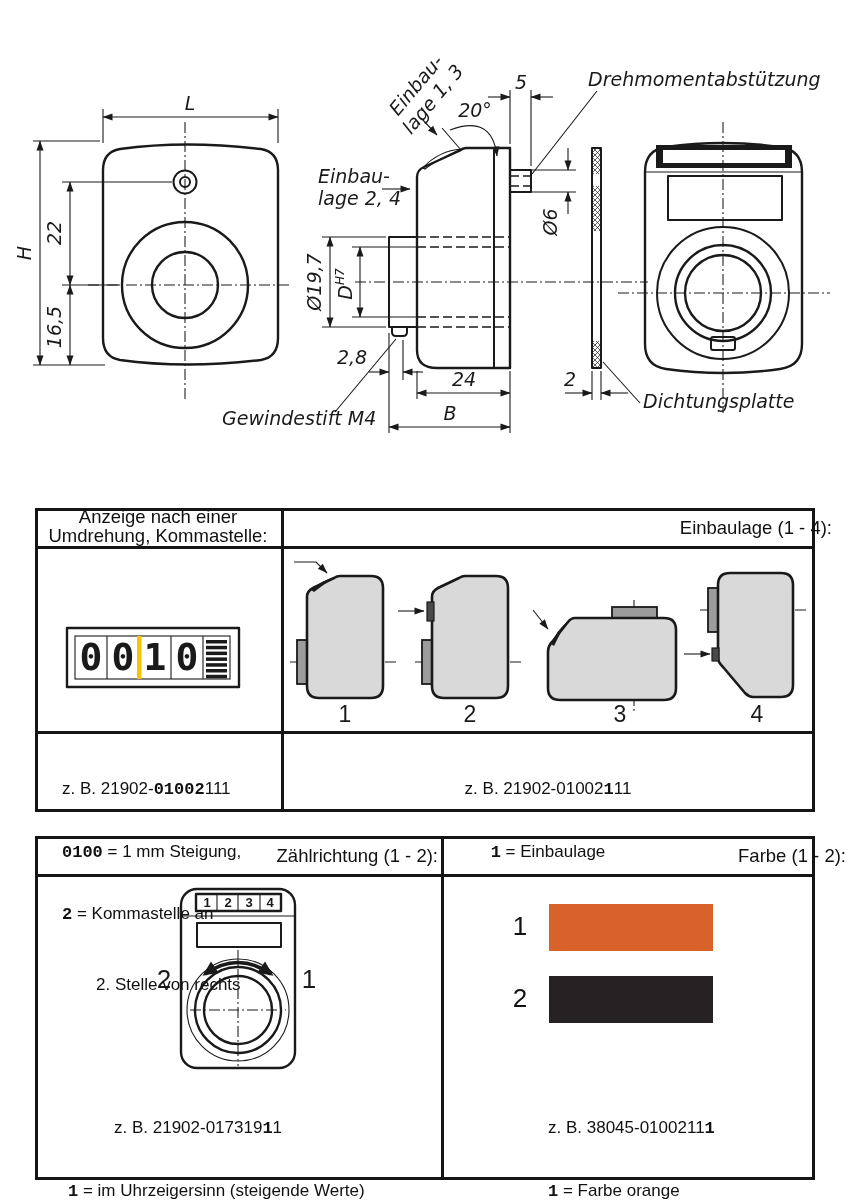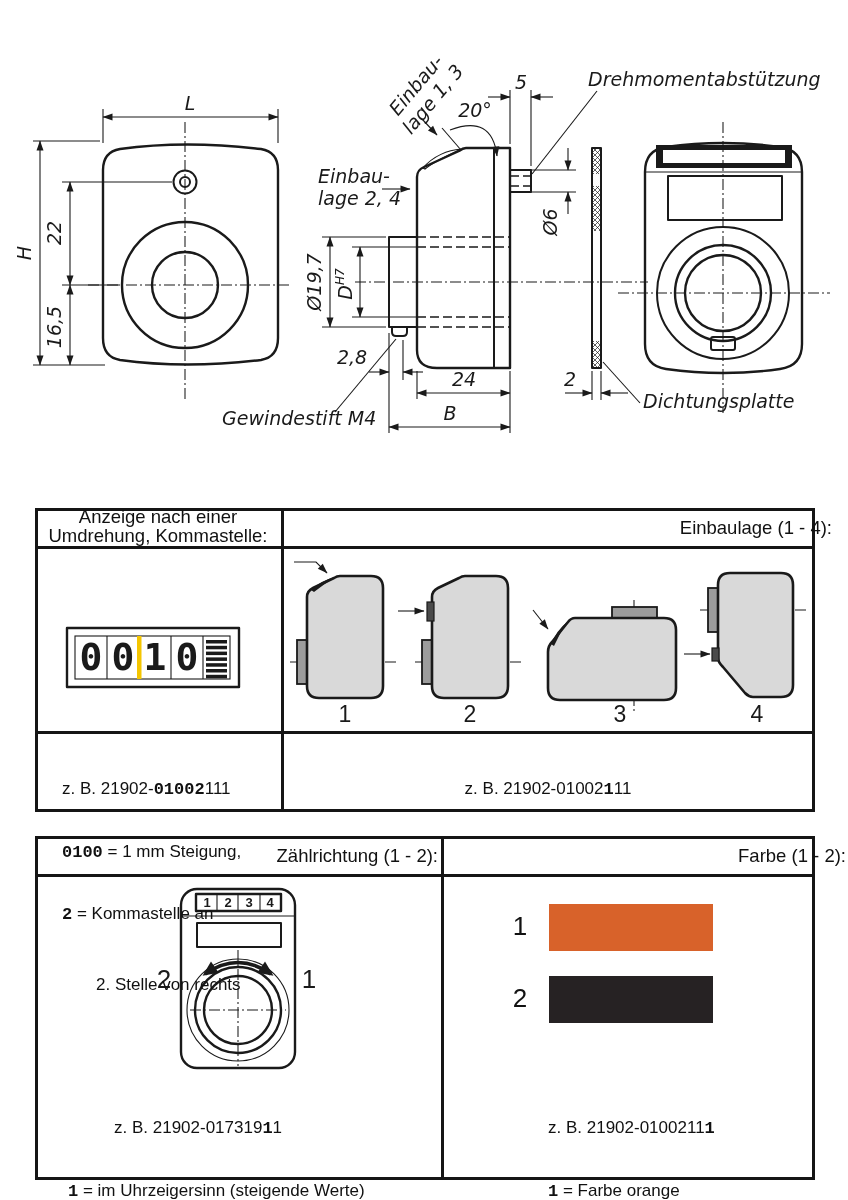--- a/index.html
+++ b/index.html
@@ -301,28 +301,29 @@
   </div>
 
   <div class="extext" style="left:62px;top:738px;">
     <div><span>z. B. 21902-</span><b>01002</b><span>111</span></div>
     <div><b>0100</b><span> = 1 mm Steigung,</span></div>
     <div><b>2</b><span> = Kommastelle an</span></div>
     <div style="padding-left:34px;margin-top:8px;"><span>2. Stelle von rechts</span></div>
   </div>
   <div class="extext" style="left:284px;top:738px;width:528px;text-align:center;">
     <div><span>z. B. 21902-01002</span><b>1</b><span>11</span></div>
+    <div><b>1</b><span> = Einbaulage</span></div>
   </div>
   <div class="extext" style="left:68px;top:1077px;">
     <div style="padding-left:46px;"><span>z. B. 21902-017319</span><b>1</b><span>1</span></div>
     <div><b>1</b><span> = im Uhrzeigersinn (steigende Werte)</span></div>
     
   </div>
   <div class="extext" style="left:548px;top:1077px;">
-    <div><span>z. B. 21902-0100211</span><b>1</b></div>
+    <div><span>z. B. 38045-0100211</span><b>1</b></div>
     <div><b>1</b><span> = Farbe orange</span></div>
     
   </div>
 
   <div class="swnum" style="left:503px;top:911px;">1</div>
   <div class="swatch" style="left: 549px; top: 904px; background: rgb(216, 98, 42);"></div>
   <div class="swnum" style="left:503px;top:983px;">2</div>
   <div class="swatch" style="left: 549px; top: 976px; background: rgb(38, 34, 35);"></div>
 
 </div>

